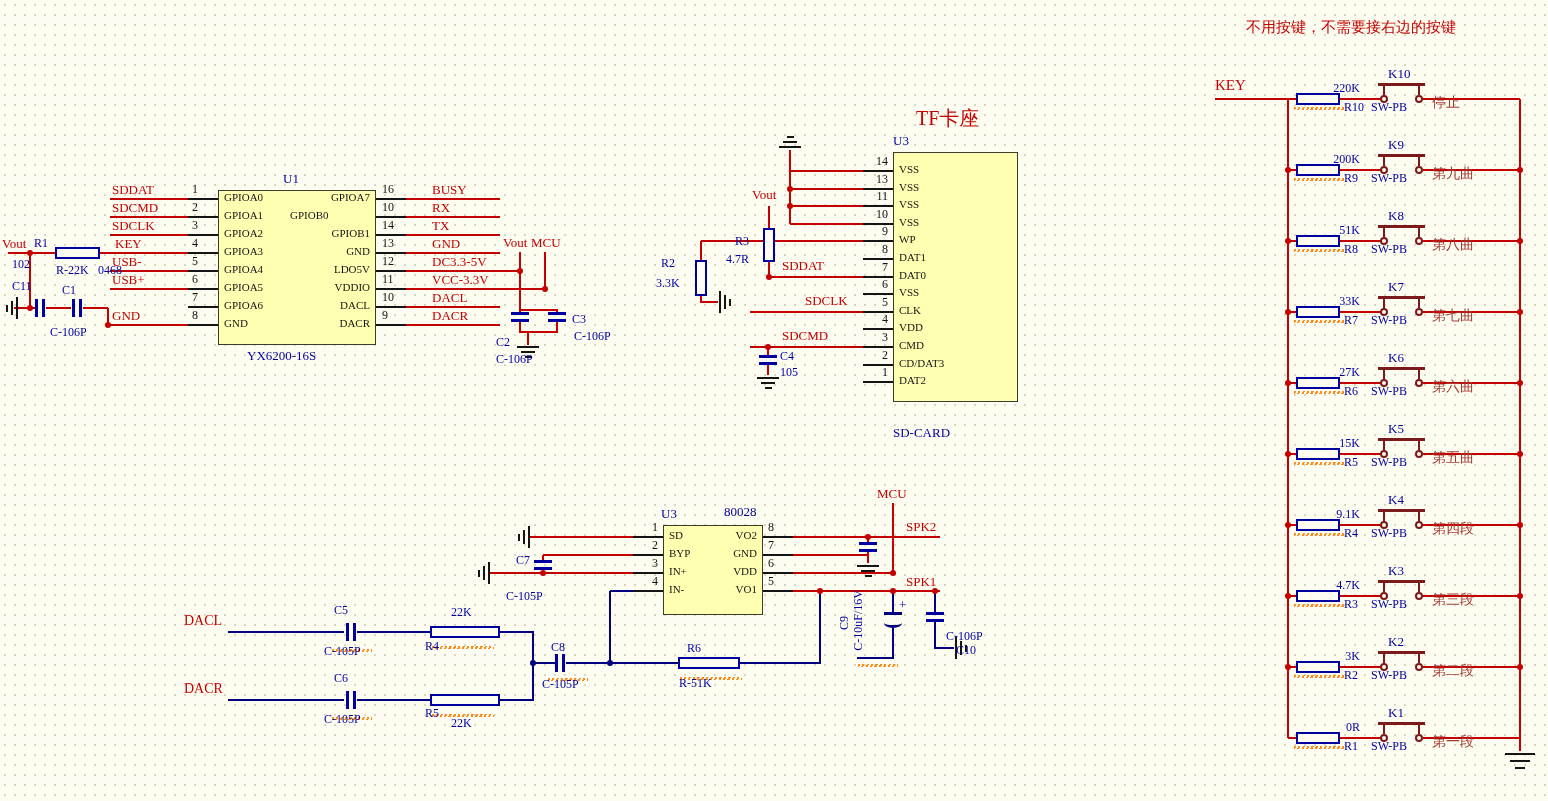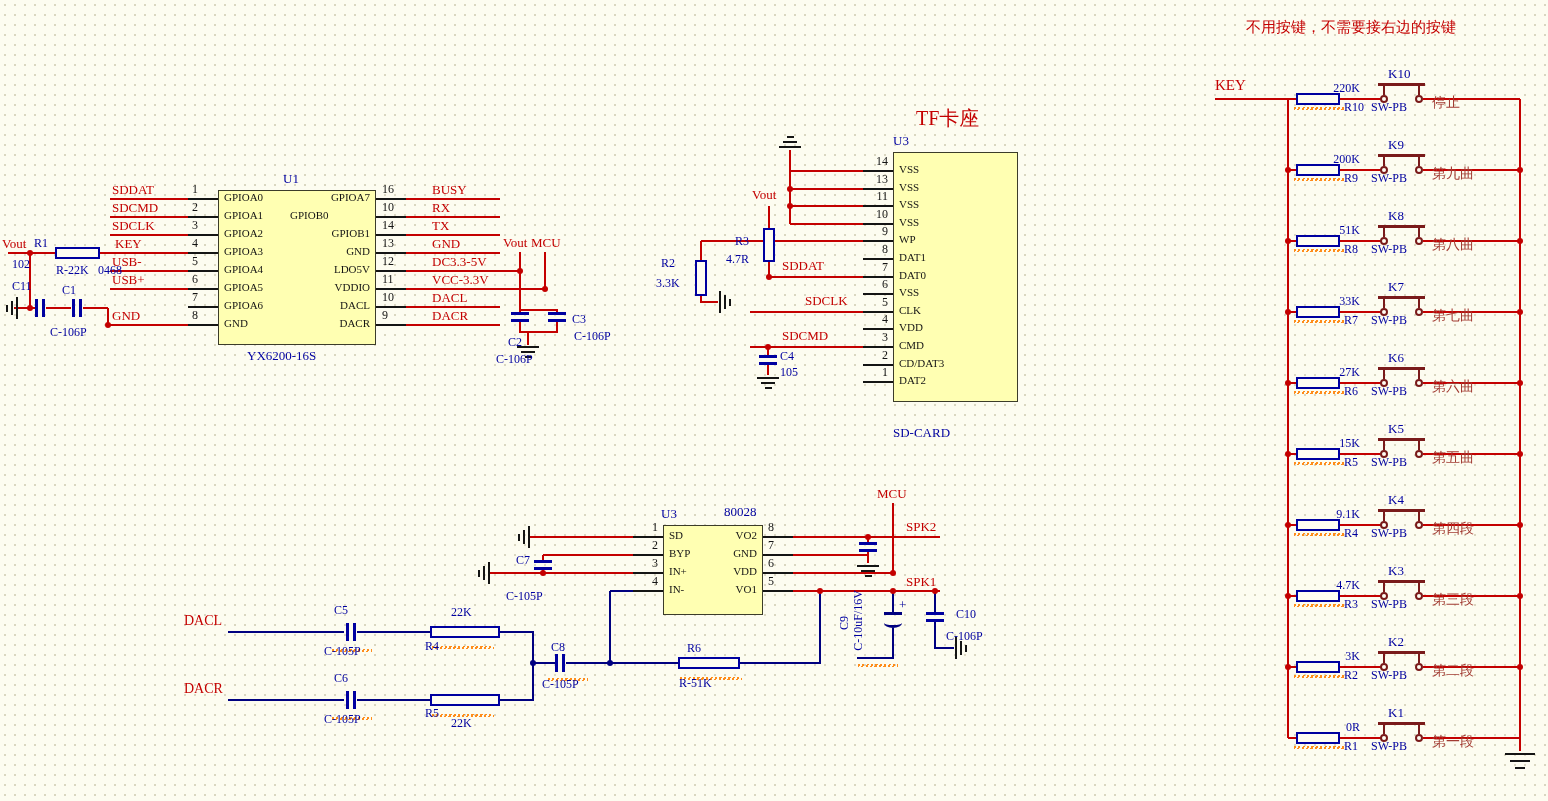--- a/index.html
+++ b/index.html
@@ -32,21 +32,21 @@
   <span class="t blue" style="left:34px;top:237px">R1</span>
   <span class="t blue" style="left:56px;top:264px">R-22K</span>
   <span class="t blue" style="left:98px;top:264px">0468</span>
   <span class="t blue" style="left:12px;top:258px">102</span>
   <span class="t blue" style="left:12px;top:280px">C11</span>
   <span class="t blue" style="left:62px;top:284px">C1</span>
   <span class="t blue" style="left:50px;top:326px">C-106P</span>
 
   <span class="t red" style="left:503px;top:236px">Vout</span>
   <span class="t red" style="left:531px;top:236px">MCU</span>
-  <span class="t blue" style="left:508px;top:336px">C2</span>
+  <span class="t blue" style="left:496px;top:336px">C2</span>
   <span class="t blue" style="left:496px;top:353px">C-106P</span>
   <span class="t blue" style="left:572px;top:313px">C3</span>
   <span class="t blue" style="left:574px;top:330px">C-106P</span>
 
   <span class="t red r20" style="left:916px;top:108px">TF卡座</span>
   <span class="t blue b13" style="left:893px;top:134px">U3</span>
   <span class="t blue b13" style="left:893px;top:426px">SD-CARD</span>
   <span class="t red" style="left:752px;top:188px">Vout</span>
   <span class="t blue" style="left:735px;top:235px">R3</span>
   <span class="t blue" style="left:726px;top:253px">4.7R</span>
@@ -61,21 +61,21 @@
   <span class="t blue b13" style="left:661px;top:507px">U3</span>
   <span class="t blue b13" style="left:724px;top:505px">80028</span>
   <span class="t red" style="left:877px;top:487px">MCU</span>
   <span class="t red" style="left:906px;top:520px">SPK2</span>
   <span class="t red" style="left:906px;top:575px">SPK1</span>
   <span class="t blue" style="left:516px;top:554px">C7</span>
   <span class="t blue" style="left:506px;top:590px">C-105P</span>
   <span class="t blue vert" style="left:838px;top:616px">C9</span>
   <span class="t blue vert" style="left:852px;top:590px">C-10uF/16V</span>
   <span class="t blue b13" style="left:899px;top:598px">+</span>
-  <span class="t blue" style="left:956px;top:608px">C10</span>
+  <span class="t blue" style="left:956px;top:644px">C10</span>
   <span class="t blue" style="left:946px;top:630px">C-106P</span>
 
   <span class="t red r14" style="left:184px;top:614px">DACL</span>
   <span class="t red r14" style="left:184px;top:682px">DACR</span>
   <span class="t blue" style="left:334px;top:604px">C5</span>
   <span class="t blue" style="left:324px;top:645px">C-105P</span>
   <span class="t blue" style="left:334px;top:672px">C6</span>
   <span class="t blue" style="left:324px;top:713px">C-105P</span>
   <span class="t blue" style="left:551px;top:641px">C8</span>
   <span class="t blue" style="left:542px;top:678px">C-105P</span>

